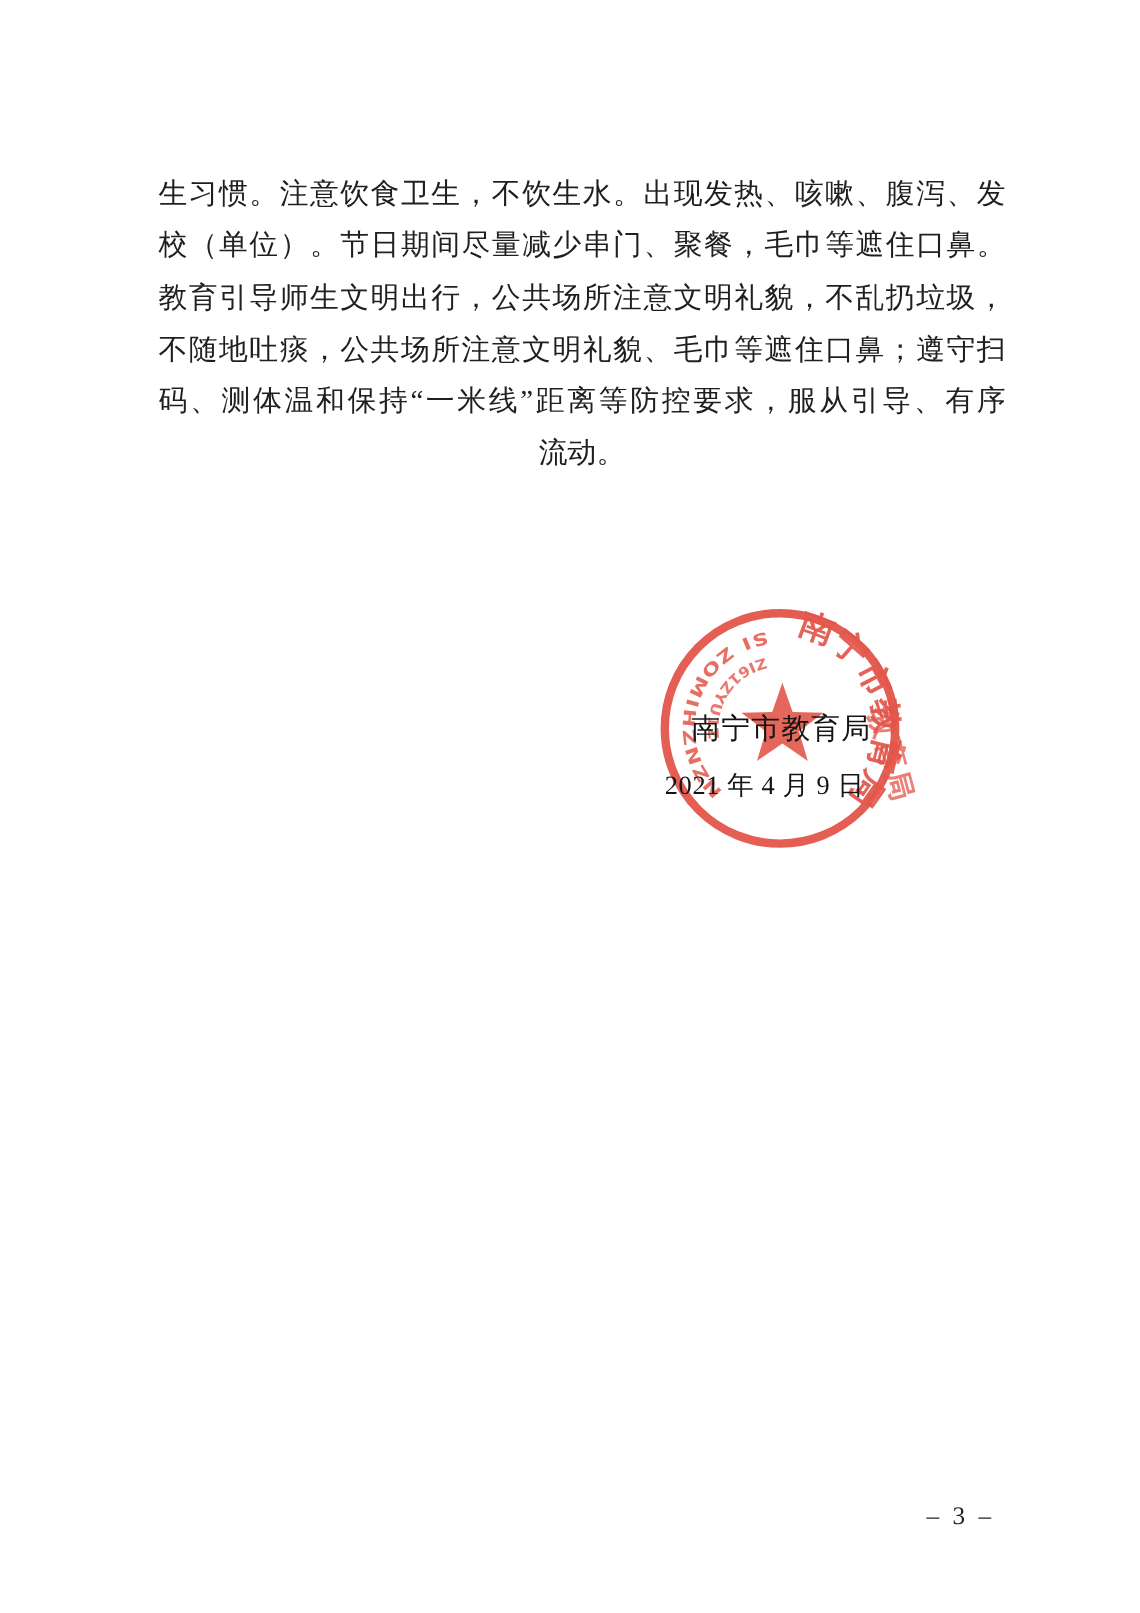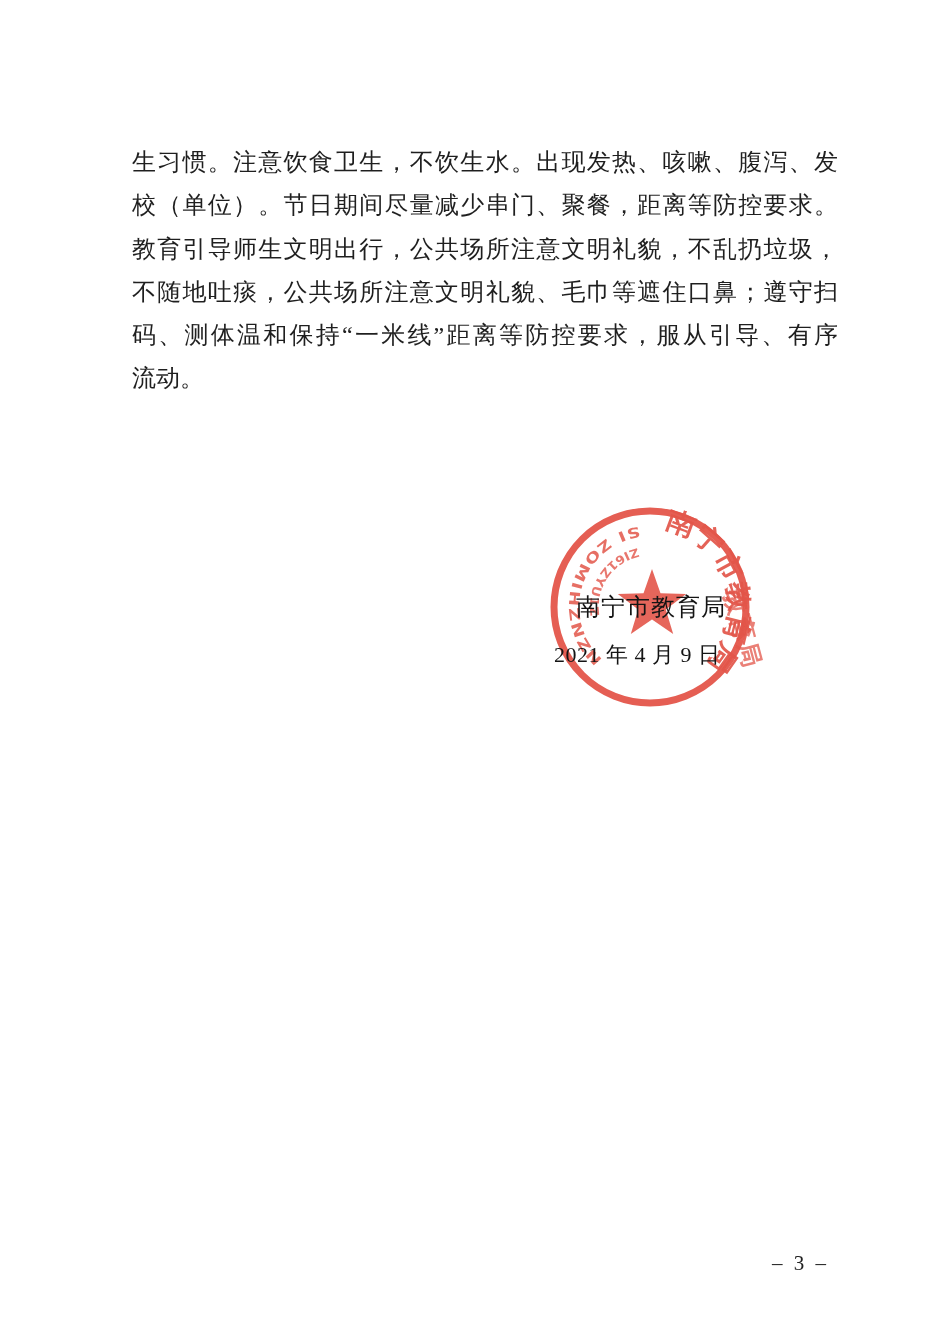--- a/index.html
+++ b/index.html
@@ -13,21 +13,21 @@
   .doc-body{
     position:absolute;left:132px;top:141px;width:706px;
     font-size:24px;line-height:43.3px;color:#1f1f1f;
     font-weight:400;
   }
   .jline{
     text-align:justify;
     text-align-last:justify;
     text-justify:inter-character;
   }
-  .lline{text-align:left;}
+  .lline{text-align:center;}
   .sig-org{
     position:absolute;left:576px;top:591px;z-index:3;
     font-size:24px;letter-spacing:1px;color:#141414;white-space:nowrap;
   }
   .sig-date{
     position:absolute;left:554px;top:640px;z-index:3;
     font-size:22px;letter-spacing:.5px;color:#141414;white-space:nowrap;
   }
   .seal-wrap{
     position:absolute;left:520px;top:480px;width:260px;height:260px;
@@ -38,21 +38,21 @@
     font-size:21px;letter-spacing:3px;color:#222;white-space:nowrap;
   }
 </style>
 </head>
 <body>
 
 <div class="page">
 
   <div class="doc-body">
     <div class="jline">生习惯。注意饮食卫生，不饮生水。出现发热、咳嗽、腹泻、发</div>
-    <div class="jline">校（单位）。节日期间尽量减少串门、聚餐，距离等防控要求。</div>
+    <div class="jline">校（单位）。节日期间尽量减少串门、聚餐，毛巾等遮住口鼻。</div>
     <div class="jline">教育引导师生文明出行，公共场所注意文明礼貌，不乱扔垃圾，</div>
     <div class="jline">不随地吐痰，公共场所注意文明礼貌、毛巾等遮住口鼻；遵守扫</div>
     <div class="jline">码、测体温和保持“一米线”距离等防控要求，服从引导、有序</div>
     <div class="lline">流动。</div>
   </div>
 
   <div class="seal-wrap">
     <svg width="260" height="260" viewBox="0 0 260 260">
       <defs>
         <path id="arcCN" d="M143.9,48.2 A80,80 0 0 1 181.4,188.3"></path>

